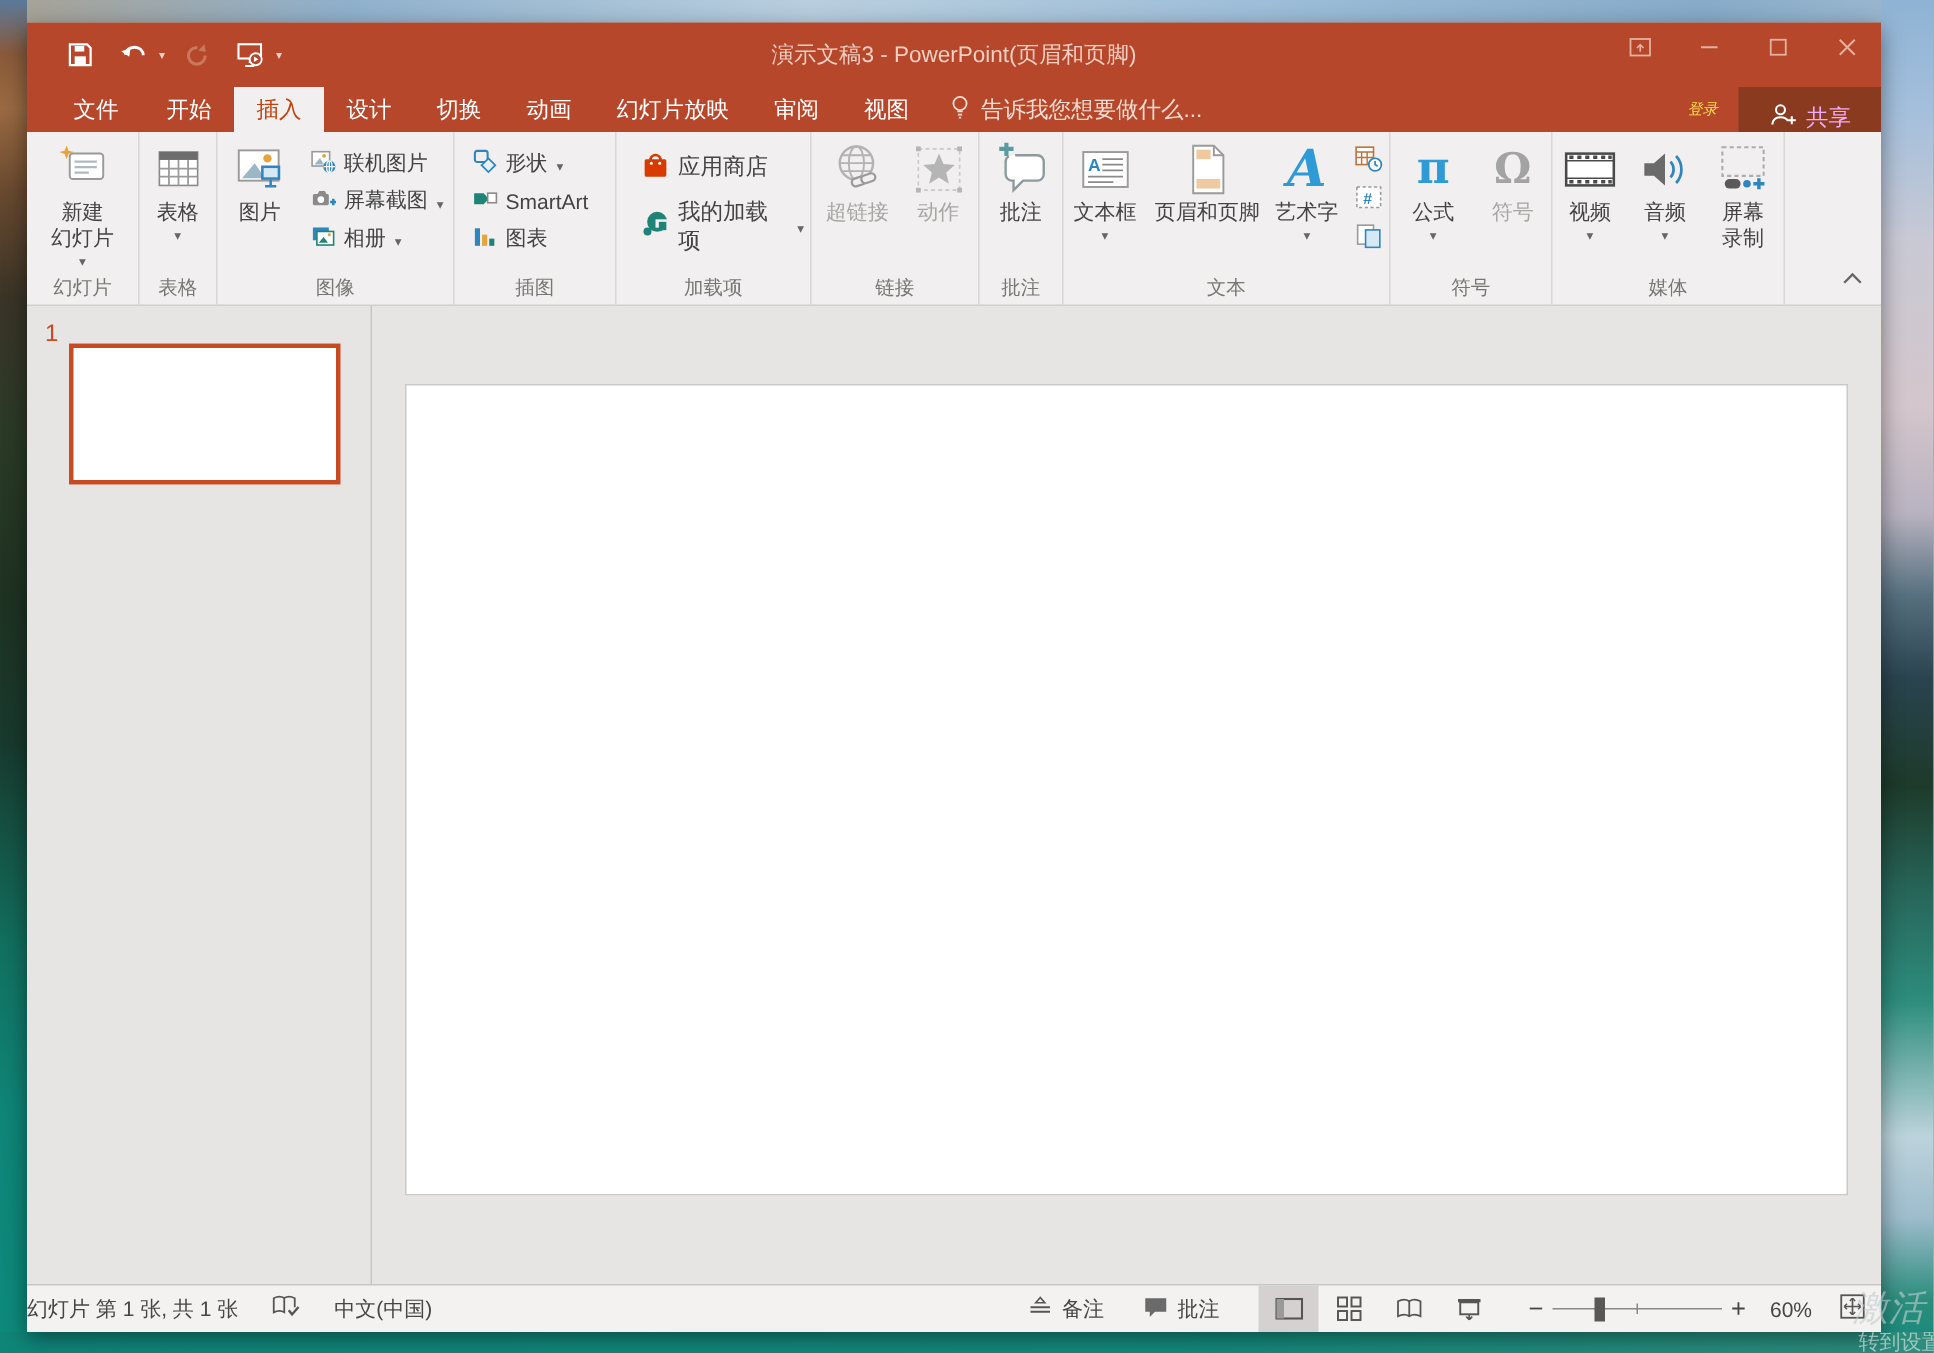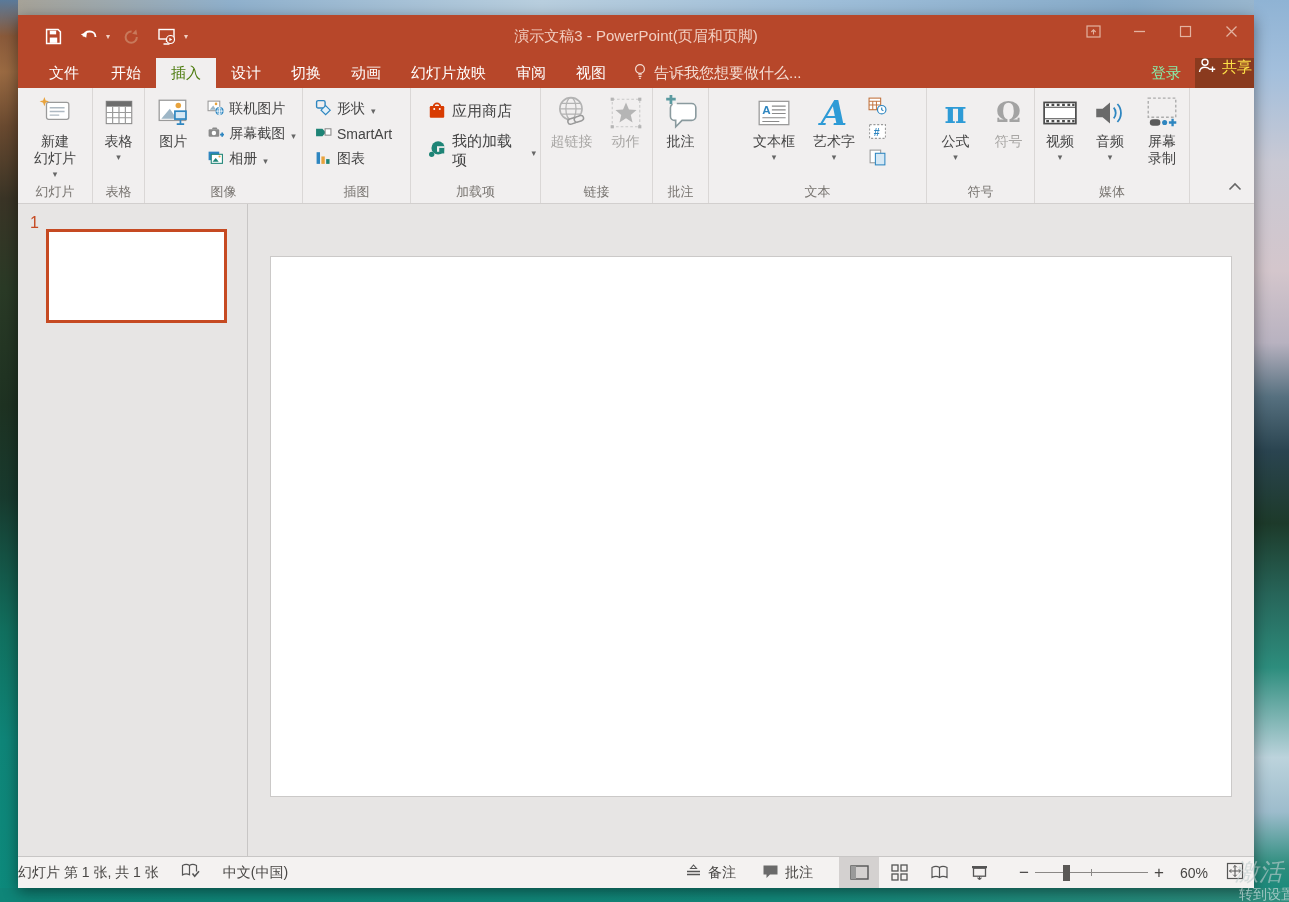--- a/index.html
+++ b/index.html
@@ -28,25 +28,25 @@
   .qat-btn { width:30px; height:30px; display:flex; align-items:center; justify-content:center; }
   .qat-dd { font-size:8px; color:#f0cfc2; margin-left:-4px; }
   .title-text { position:absolute; left:0; right:0; text-align:center; color:#F2CFC2; font-size:15px; pointer-events:none; }
   .win-controls { position:absolute; right:0; top:0; height:32px; display:flex; }
   .win-btn { width:46px; height:32px; display:flex; align-items:center; justify-content:center; color:#E3B2A0; }
 
   
   .tabrow { height:30px; background:#B7472A; display:flex; align-items:stretch; flex:none; position:relative; }
   .tab { color:#fff; font-size:15px; padding:0 15px; display:flex; align-items:center; }
   .tab.file { padding:0 17px; margin-left:14px; }
-  .tab.active { background:#F1EFEF; color:#4d7c0f; }
+  .tab.active { background:#F1EFEF; color:#c2410c; }
   .tellme { display:flex; align-items:center; gap:7px; color:#F4DCD2; font-size:15px; padding:0 12px; }
   .tab-right { position:absolute; right:0; top:0; height:30px; display:flex; align-items:stretch; }
-  .signin { color:#86efac; font-size:15px; display:flex; align-items:center; padding:0 14px; }
-  .share { background:#8A3A1E; color:#fde047; font-size:15px; display:flex; align-items:flex-start; gap:6px; padding:0 2px; }
+  .signin { color:#fde047; font-size:10px; display:flex; align-items:center; padding:0 14px;font-style:italic; }
+  .share { background:#8A3A1E; color:#f0abfc; font-size:15px; display:flex; align-items:flex-end; gap:6px; padding:0 20px; }
 
   
   .ribbon { height:116px; background:#F1EFEF; border-bottom:1px solid #D2CFCE; display:flex; flex:none; position:relative; }
   .rgroup { display:flex; flex-direction:column; border-right:1px solid #DAD7D6; flex:none; }
   .rg-content { flex:1; display:flex; justify-content:center; padding-top:3px; }
   .rg-label { height:23px; text-align:center; font-size:13px; color:#797571; display:flex; align-items:center; justify-content:center; }
   .btn-large { display:flex; flex-direction:column; align-items:center; padding-top:2px; font-size:14px; color:#444; }
   .btn-large .ic { height:40px; display:flex; align-items:center; justify-content:center; }
   .btn-large .lbl { line-height:17px; text-align:center; }
   .dd-arrow::after { content:"▾"; font-size:9px; color:#666; }
@@ -402,20 +402,31 @@
             <span class="ic">
               <svg width="36" height="36" viewBox="0 0 34 34">
                   <rect x="3" y="6" width="28" height="22" fill="#fff" stroke="#9a9a9a" stroke-width="1.2"></rect>
                   <text x="6" y="18" font-size="11" font-weight="bold" fill="#2E86C0" font-family="sans-serif">A</text>
                   <path d="M15 10.5h13M15 14h13M15 17.5h13M6 21.5h22M6 25h16" stroke="#8a8a8a" stroke-width="1.1"></path>
                 </svg>
             </span>
             <span class="lbl">文本框</span>
             <span class="dd-arrow"></span>
           </div>
+          <div class="btn-large" style="width:84px">
+            <span class="ic">
+              <svg width="36" height="36" viewBox="0 0 34 34">
+                  <path d="M8 2h13l6 6v24H8z" fill="#fff" stroke="#9a9a9a" stroke-width="1.2"></path>
+                  <path d="M21 2v6h6" fill="none" stroke="#9a9a9a" stroke-width="1.2"></path>
+                  <rect x="10" y="4.5" width="9" height="6" fill="#EFC9A0"></rect>
+                  <rect x="10" y="23" width="15" height="6" fill="#EFC9A0"></rect>
+                </svg>
+            </span>
+            <span class="lbl">页眉和页脚</span>
+          </div>
           <div class="btn-large" style="width:56px">
             <span class="ic">
                 <span class="wordart-glyph">A</span>
               </span>
             <span class="lbl">艺术字</span>
             <span class="dd-arrow"></span>
           </div>
           <div class="small-col" style="gap:6px; padding-top:6px">
             <div class="btn-small" style="height:20px">
               <span>

